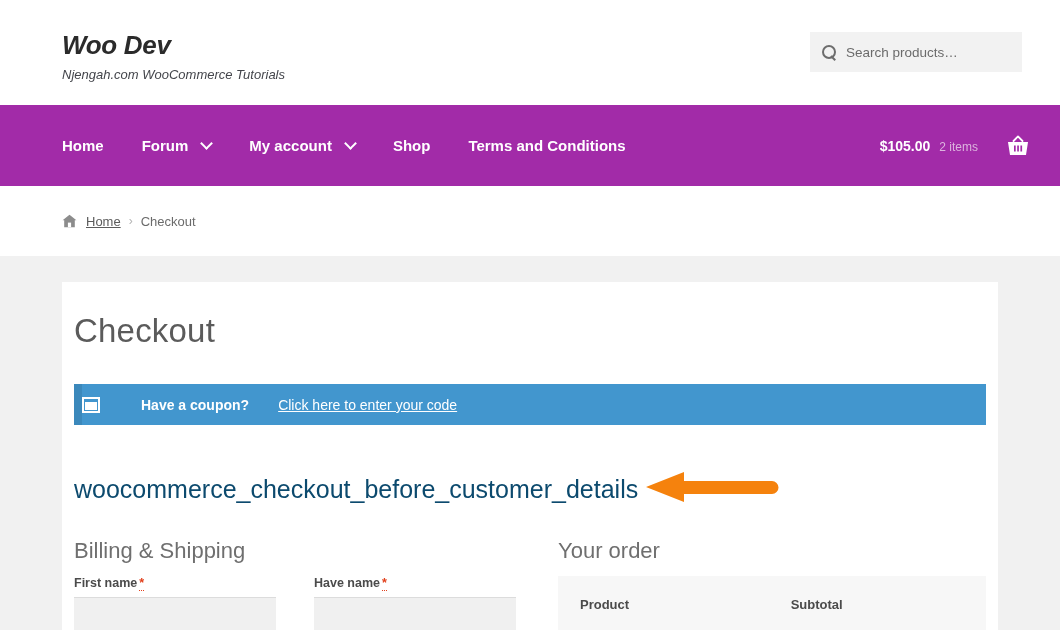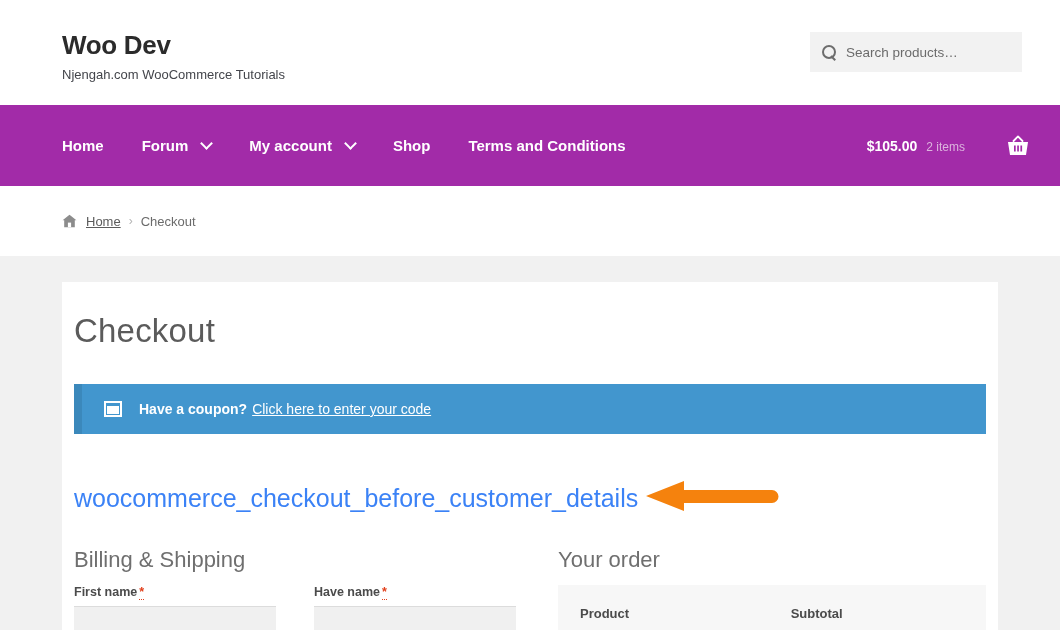--- a/index.html
+++ b/index.html
@@ -16,20 +16,21 @@
   
   .site-header {
     height: 105px;
     background: #ffffff;
     position: relative;
   }
   .branding {
     position: absolute;
     left: 62px;
     top: 31px;
+    font-style: italic;
   }
   .site-title {
     font-size: 26px;
     font-weight: bold;
     color: #2b2b2b;
     letter-spacing: -0.3px;
     line-height: 1.15;
   }
   .site-tagline {
     font-size: 13px;
@@ -113,21 +114,21 @@
     display: inline-block;
     width: 9px; height: 9px;
     border-right: 2.5px solid #ffffff;
     border-bottom: 2.5px solid #ffffff;
     transform: rotate(45deg);
     margin-left: 14px;
     margin-top: -5px;
   }
   .cart-block {
     position: absolute;
-    right: 95px;
+    right: 82px;
     top: 50%;
     transform: translateY(-50%);
     display: flex;
     align-items: baseline;
     white-space: nowrap;
     cursor: pointer;
   }
   .cart-amount {
     color: #ffffff;
     font-size: 14px;
@@ -196,25 +197,25 @@
     letter-spacing: 0.2px;
     margin: 0 0 34px 0;
     padding-left: 0;
   }
   .inner { padding: 0 0px; }
 
   
   .coupon-notice {
     background: #4296ce;
     border-left: 8px solid #3b88bb;
-    height: 50px;
-    display: flex;
-    align-items: center;
-    padding-left: 22px;
+    height: 41px;
+    display: flex;
+    align-items: center;
     margin-bottom: 45px;
+    gap: 24px;
   }
   .coupon-icon {
     width: 18px; height: 16px;
     border: 2px solid #ffffff;
     margin-right: 17px;
     position: relative;
     flex: 0 0 18px;
   }
   .coupon-icon::after {
     content: "";
@@ -239,21 +240,21 @@
   
   .hook-row {
     display: flex;
     align-items: center;
     margin-bottom: 30px;
     position: relative;
   }
   .hook-heading {
     font-size: 25px;
     font-weight: 300;
-    color: #3b82f6;
+    color: #0c4a6e;
     letter-spacing: 0px;
     white-space: nowrap;
   }
   .arrow-annotation {
     margin-left: 8px;
     flex: 0 0 auto;
   }
 
   
   .columns {

